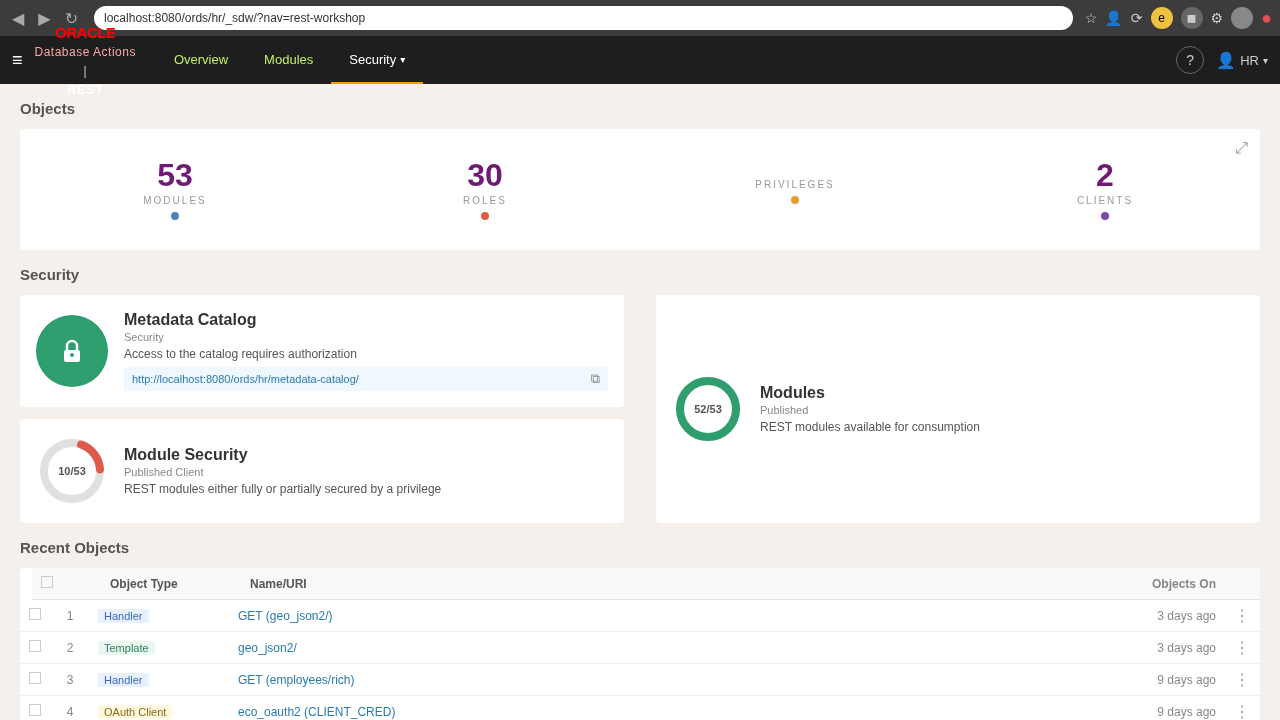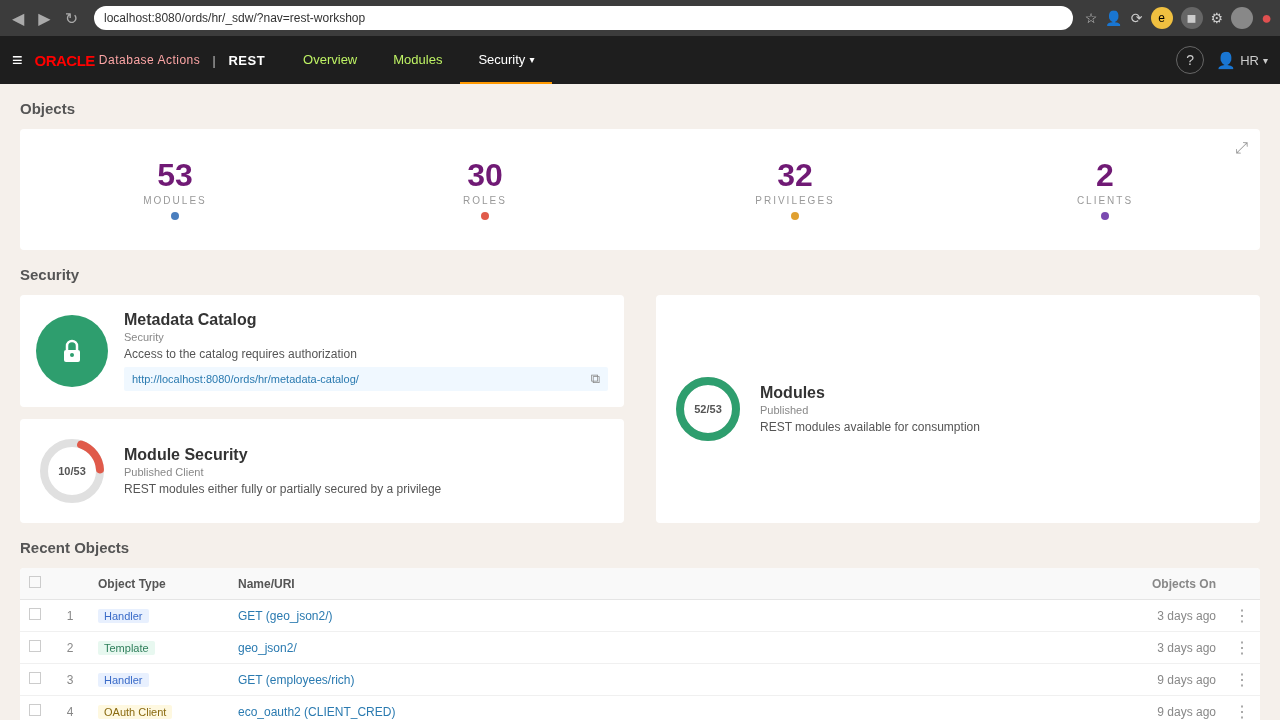--- a/index.html
+++ b/index.html
@@ -61,20 +61,21 @@
       cursor: pointer;
     }
     .app-logo {
       color: #fff;
       font-size: 13px;
       font-weight: bold;
       letter-spacing: 0.5px;
       display: flex;
       align-items: center;
       gap: 4px;
+      flex-direction: column;
     }
     .oracle-logo-text {
       color: #f00;
       font-weight: 900;
       font-size: 15px;
       letter-spacing: -0.5px;
     }
     .app-logo-divider {
       color: #888;
       margin: 0 8px;
@@ -262,20 +263,21 @@
     }
     .table-header {
       display: flex;
       align-items: center;
       background: #f9f9f9;
       border-bottom: 1px solid #e5e5e5;
       font-size: 12px;
       font-weight: 600;
       color: #555;
       padding: 8px 0;
+      margin-left: 12px;
     }
     .table-row {
       display: flex;
       align-items: center;
       border-bottom: 1px solid #f0f0f0;
       font-size: 12px;
       color: #333;
       padding: 6px 0;
     }
     .col-num { width: 40px; text-align: center; color: #888; flex-shrink: 0; }
@@ -355,21 +357,20 @@
       <div class="stat-number">53</div>
       <div class="stat-label">MODULES</div>
       <div class="stat-dot dot-blue"></div>
     </div>
     <div class="stat-item">
       <div class="stat-number">30</div>
       <div class="stat-label">ROLES</div>
       <div class="stat-dot dot-red"></div>
     </div>
     <div class="stat-item">
-      <div class="stat-number">32</div>
       <div class="stat-label">PRIVILEGES</div>
       <div class="stat-dot dot-yellow"></div>
     </div>
     <div class="stat-item">
       <div class="stat-number">2</div>
       <div class="stat-label">CLIENTS</div>
       <div class="stat-dot dot-purple"></div>
     </div>
   </div>
 

